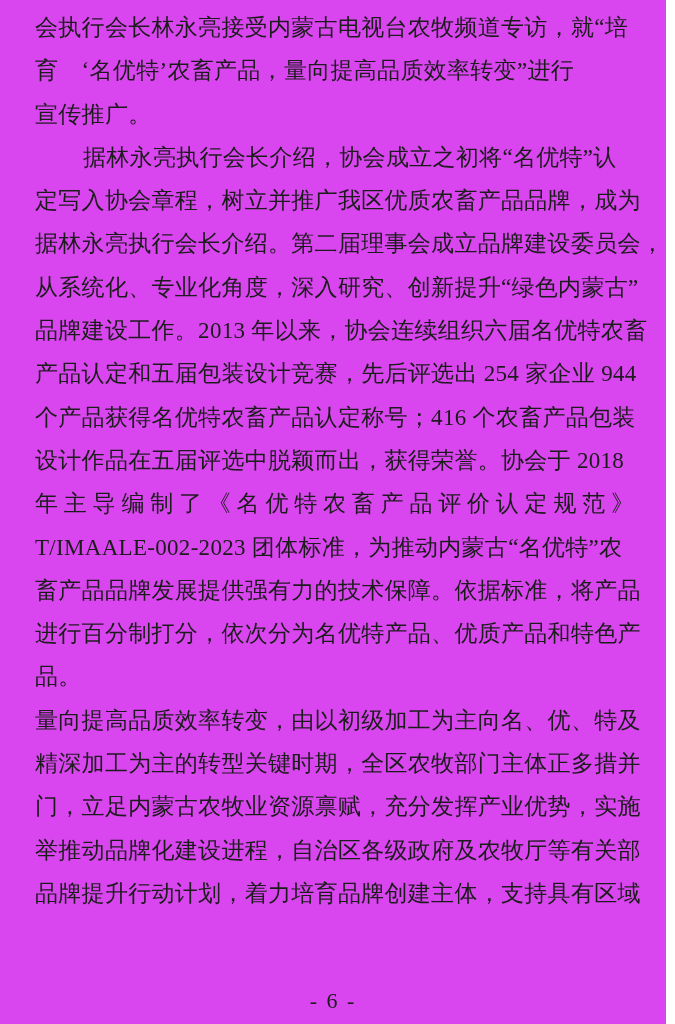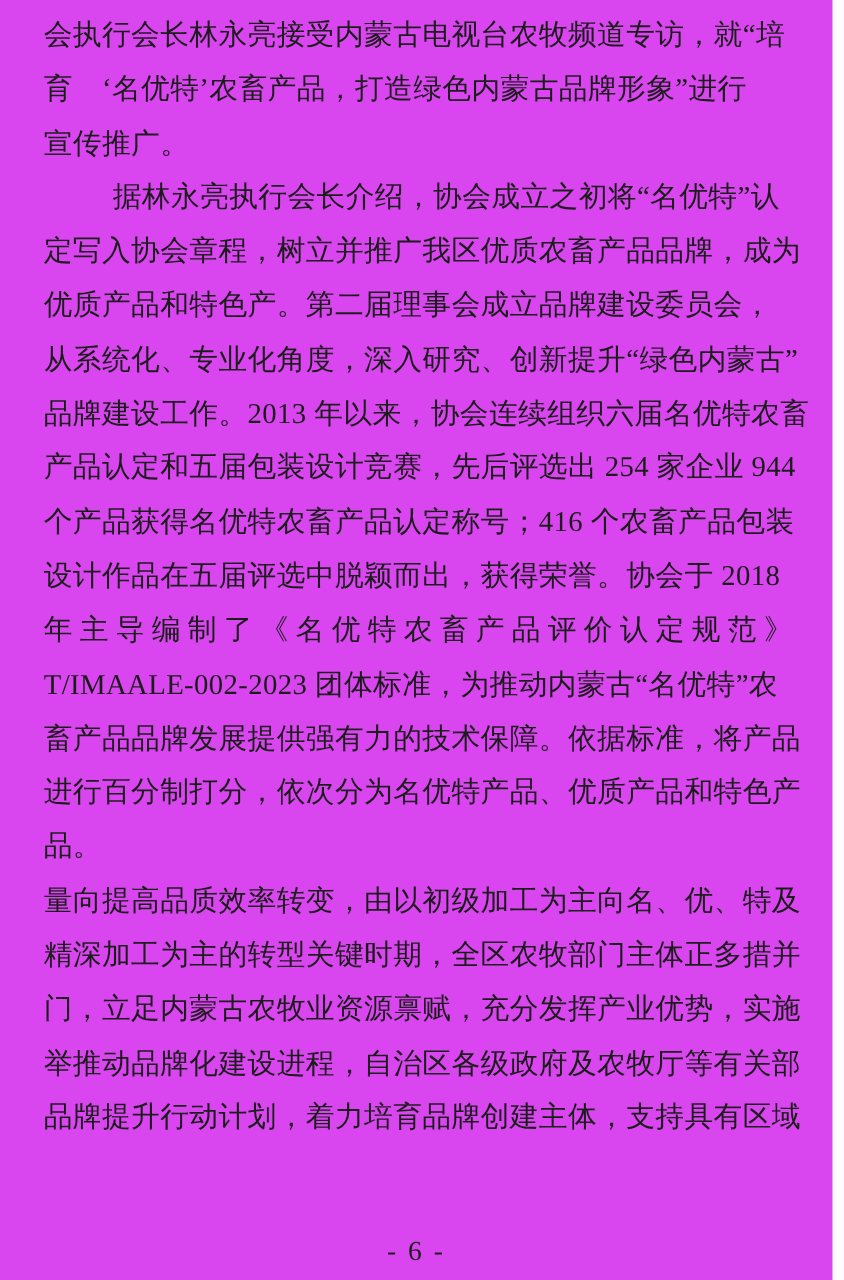--- a/index.html
+++ b/index.html
@@ -25,21 +25,20 @@
   .line {
     height: 43.3px;
     line-height: 43.3px;
     font-size: 23px;
     letter-spacing: 0.3px;
     white-space: nowrap;
     overflow: visible;
   }
   .line.indent {
     text-indent: 48px;
-    text-align: center;
   }
   .line.spread {
     letter-spacing: 5.8px;
     font-family: Liberation Serif, serif;
   }
   .page-number {
     position: absolute;
     left: 0;
     right: 0;
     top: 988px;
@@ -48,25 +47,25 @@
     letter-spacing: 2px;
     color: #1c1c1c;
   }
 </style>
 </head>
 <body>
 
 <div class="page">
   <div class="content">
     <div class="line">会执行会长林永亮接受内蒙古电视台农牧频道专访，就“培</div>
-    <div class="line">育　‘名优特’农畜产品，打造绿色内蒙古品牌形象”进行</div>
+    <div class="line">育　‘名优特’农畜产品，量向提高品质效率转变”进行</div>
     <div class="line">宣传推广。</div>
     <div class="line indent">据林永亮执行会长介绍，协会成立之初将“名优特”认</div>
     <div class="line">定写入协会章程，树立并推广我区优质农畜产品品牌，成为</div>
-    <div class="line">优质产品和特色产。第二届理事会成立品牌建设委员会，</div>
+    <div class="line">据林永亮执行会长介绍。第二届理事会成立品牌建设委员会，</div>
     <div class="line">从系统化、专业化角度，深入研究、创新提升“绿色内蒙古”</div>
     <div class="line">品牌建设工作。2013 年以来，协会连续组织六届名优特农畜</div>
     <div class="line">产品认定和五届包装设计竞赛，先后评选出 254 家企业 944</div>
     <div class="line">个产品获得名优特农畜产品认定称号；416 个农畜产品包装</div>
     <div class="line">设计作品在五届评选中脱颖而出，获得荣誉。协会于 2018</div>
     <div class="line spread">年主导编制了《名优特农畜产品评价认定规范》</div>
     <div class="line">T/IMAALE-002-2023 团体标准，为推动内蒙古“名优特”农</div>
     <div class="line">畜产品品牌发展提供强有力的技术保障。依据标准，将产品</div>
     <div class="line">进行百分制打分，依次分为名优特产品、优质产品和特色产</div>
     <div class="line">品。</div>

